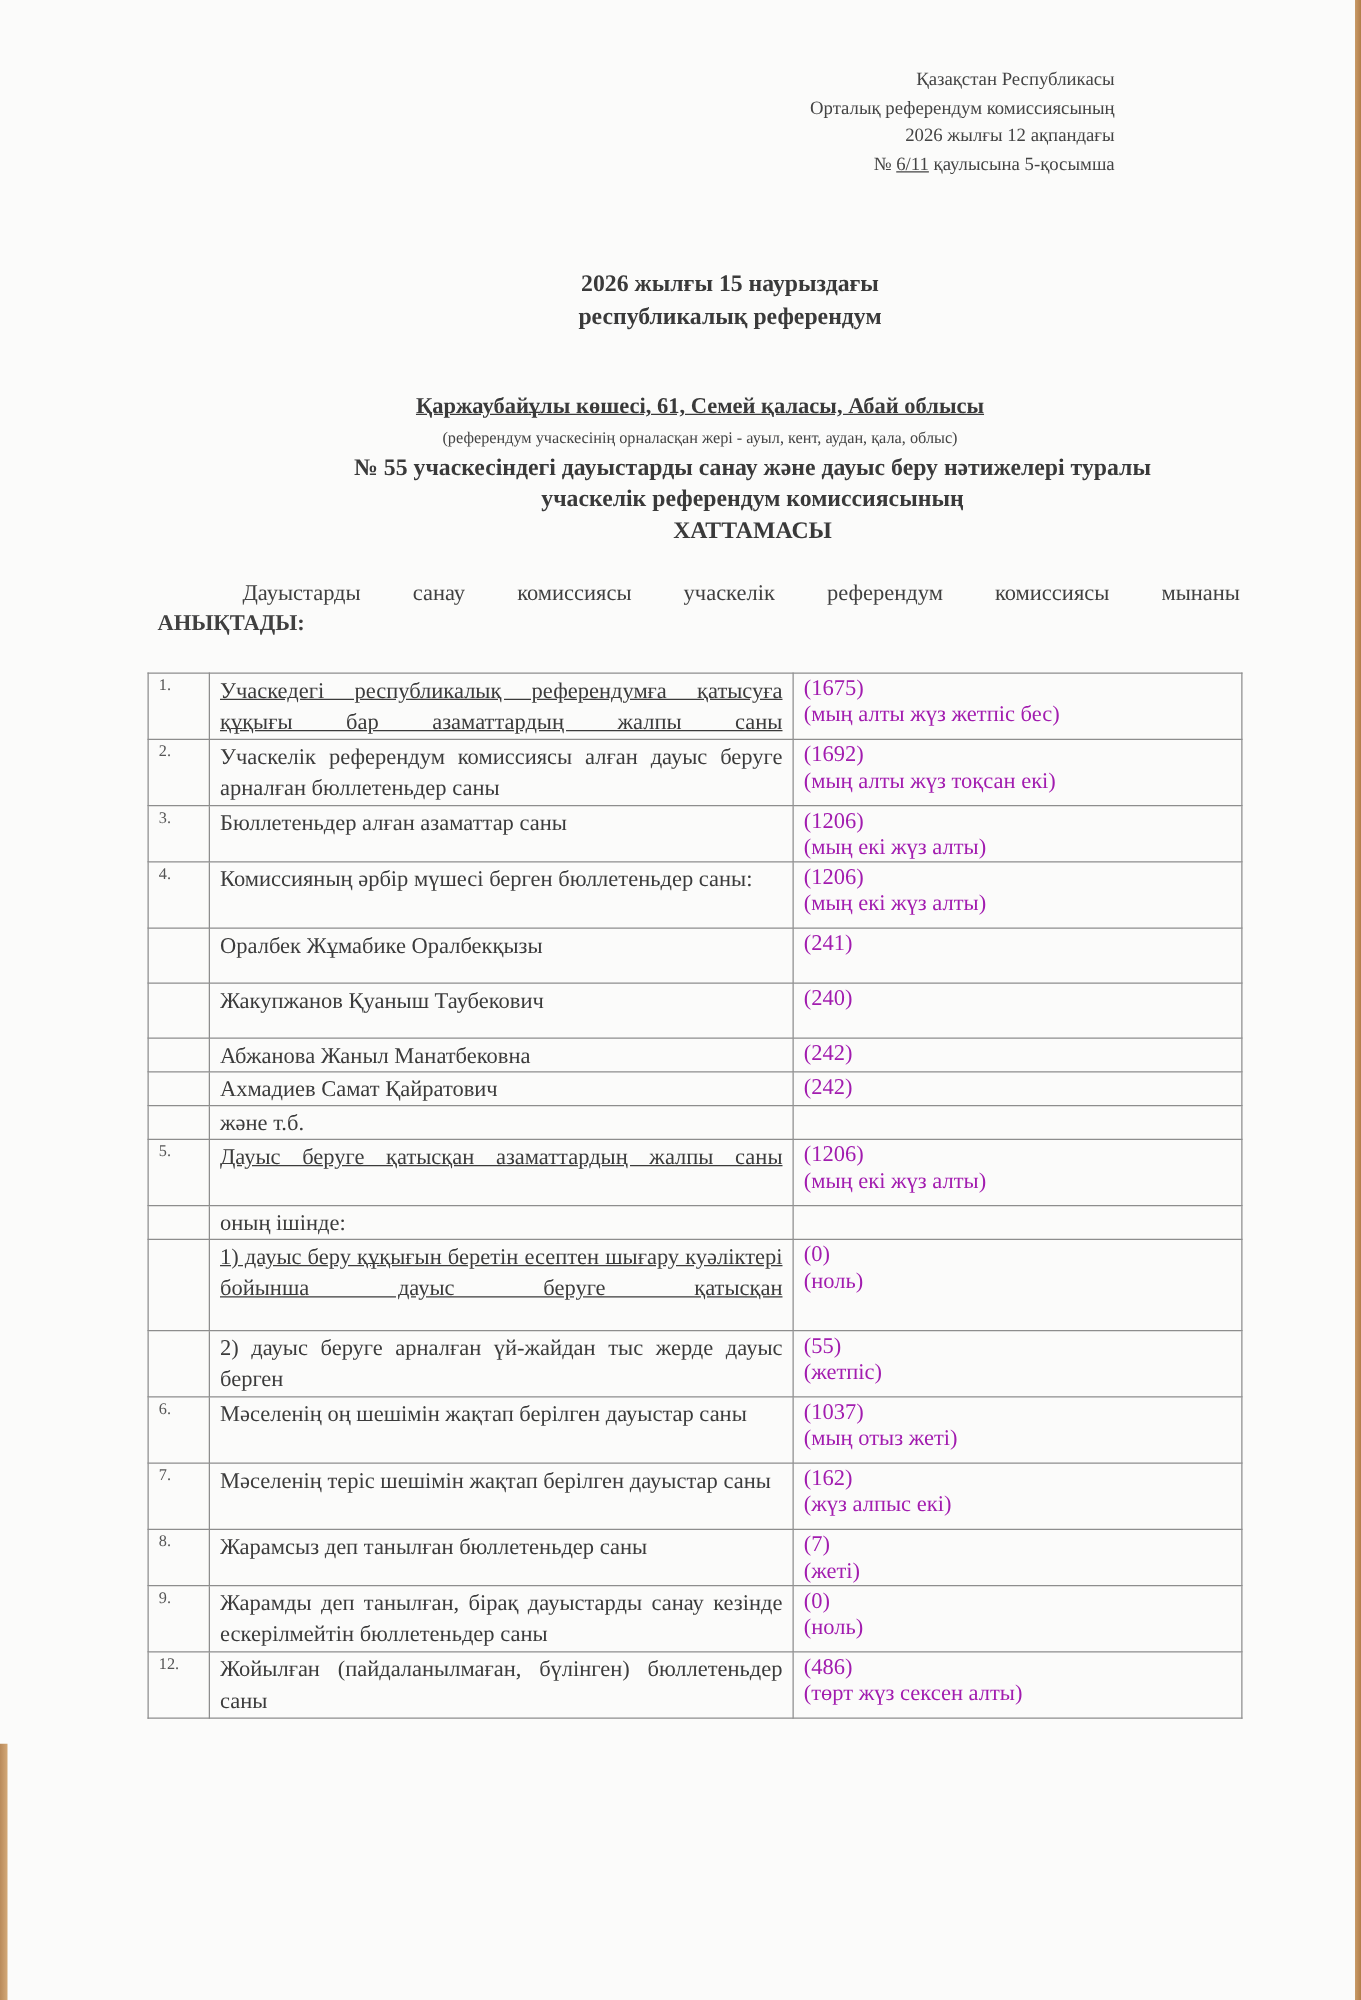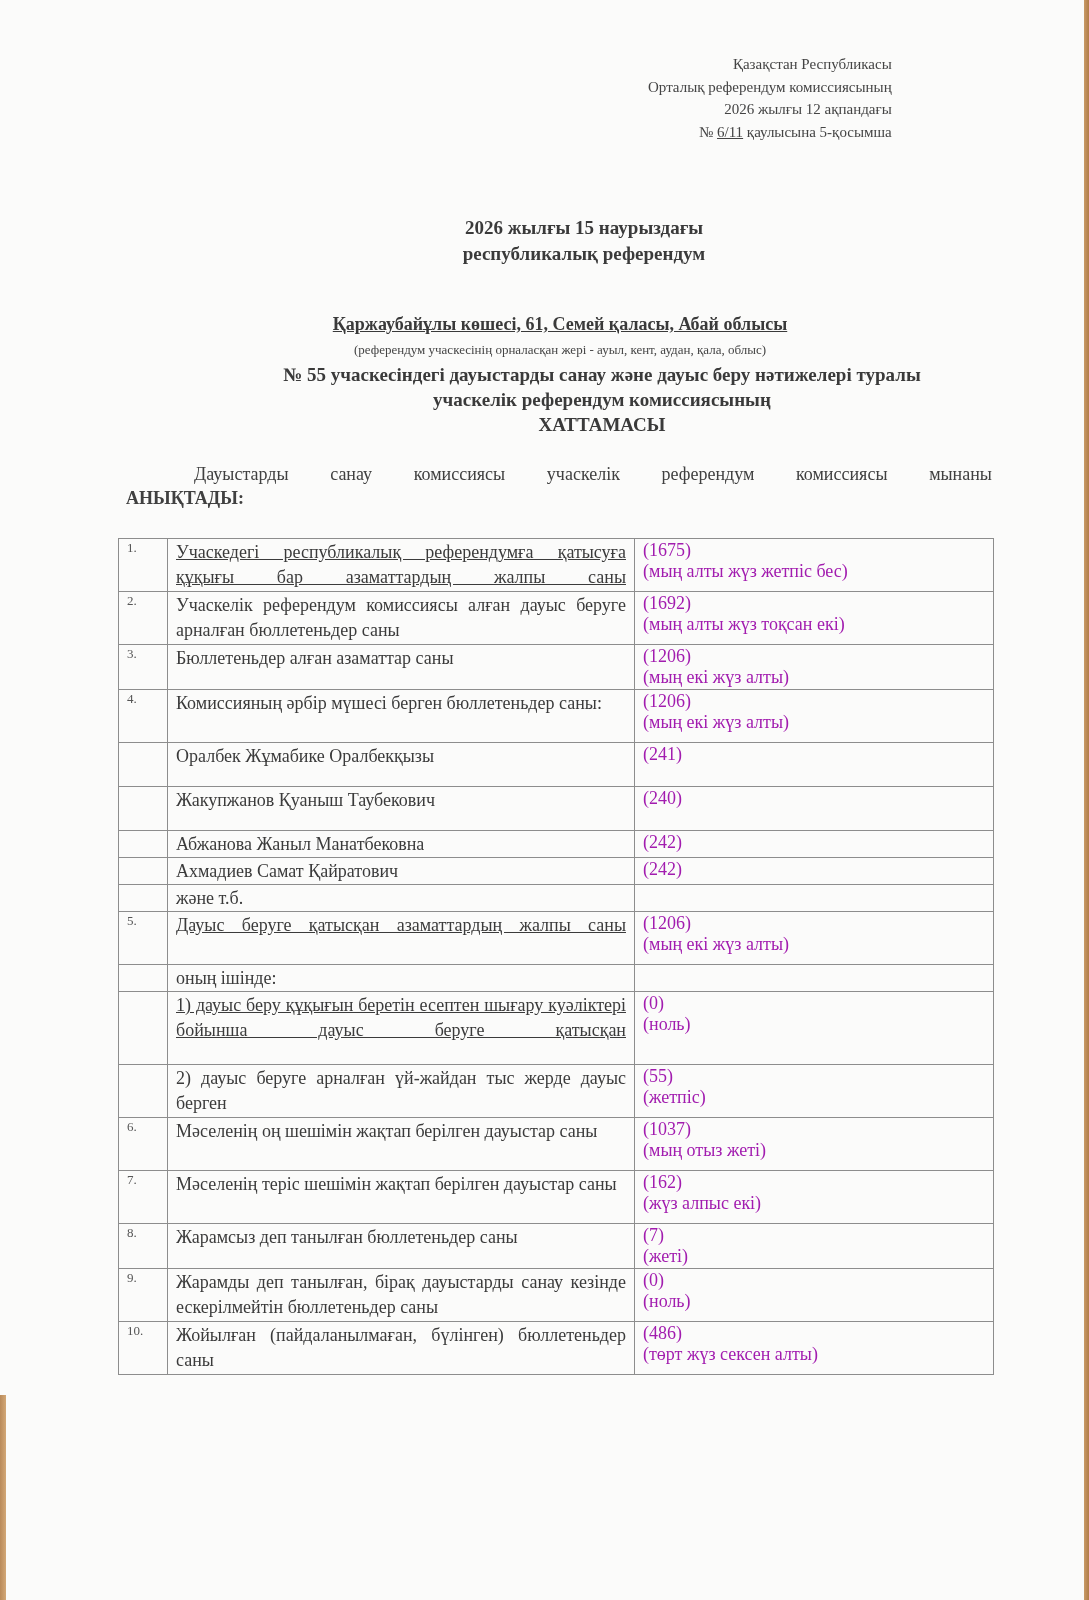--- a/index.html
+++ b/index.html
@@ -198,21 +198,21 @@
       </tr>
       <tr style="height:53px">
         <td class="num">9.</td>
         <td class="label">Жарамды деп танылған, бірақ дауыстарды санау кезінде ескерілмейтін бюллетеньдер саны</td>
         <td class="val">
             <span class="w">(0)</span>
             <span class="w">(ноль)</span>
           </td>
       </tr>
       <tr style="height:53px">
-        <td class="num">10.</td>
+        <td class="num">12.</td>
         <td class="label">Жойылған (пайдаланылмаған, бүлінген) бюллетеньдер саны</td>
         <td class="val">
             <span class="w">(486)</span>
             <span class="w">(төрт жүз сексен алты)</span>
           </td>
       </tr>
     </tbody>
   </table>
 </div>
 

